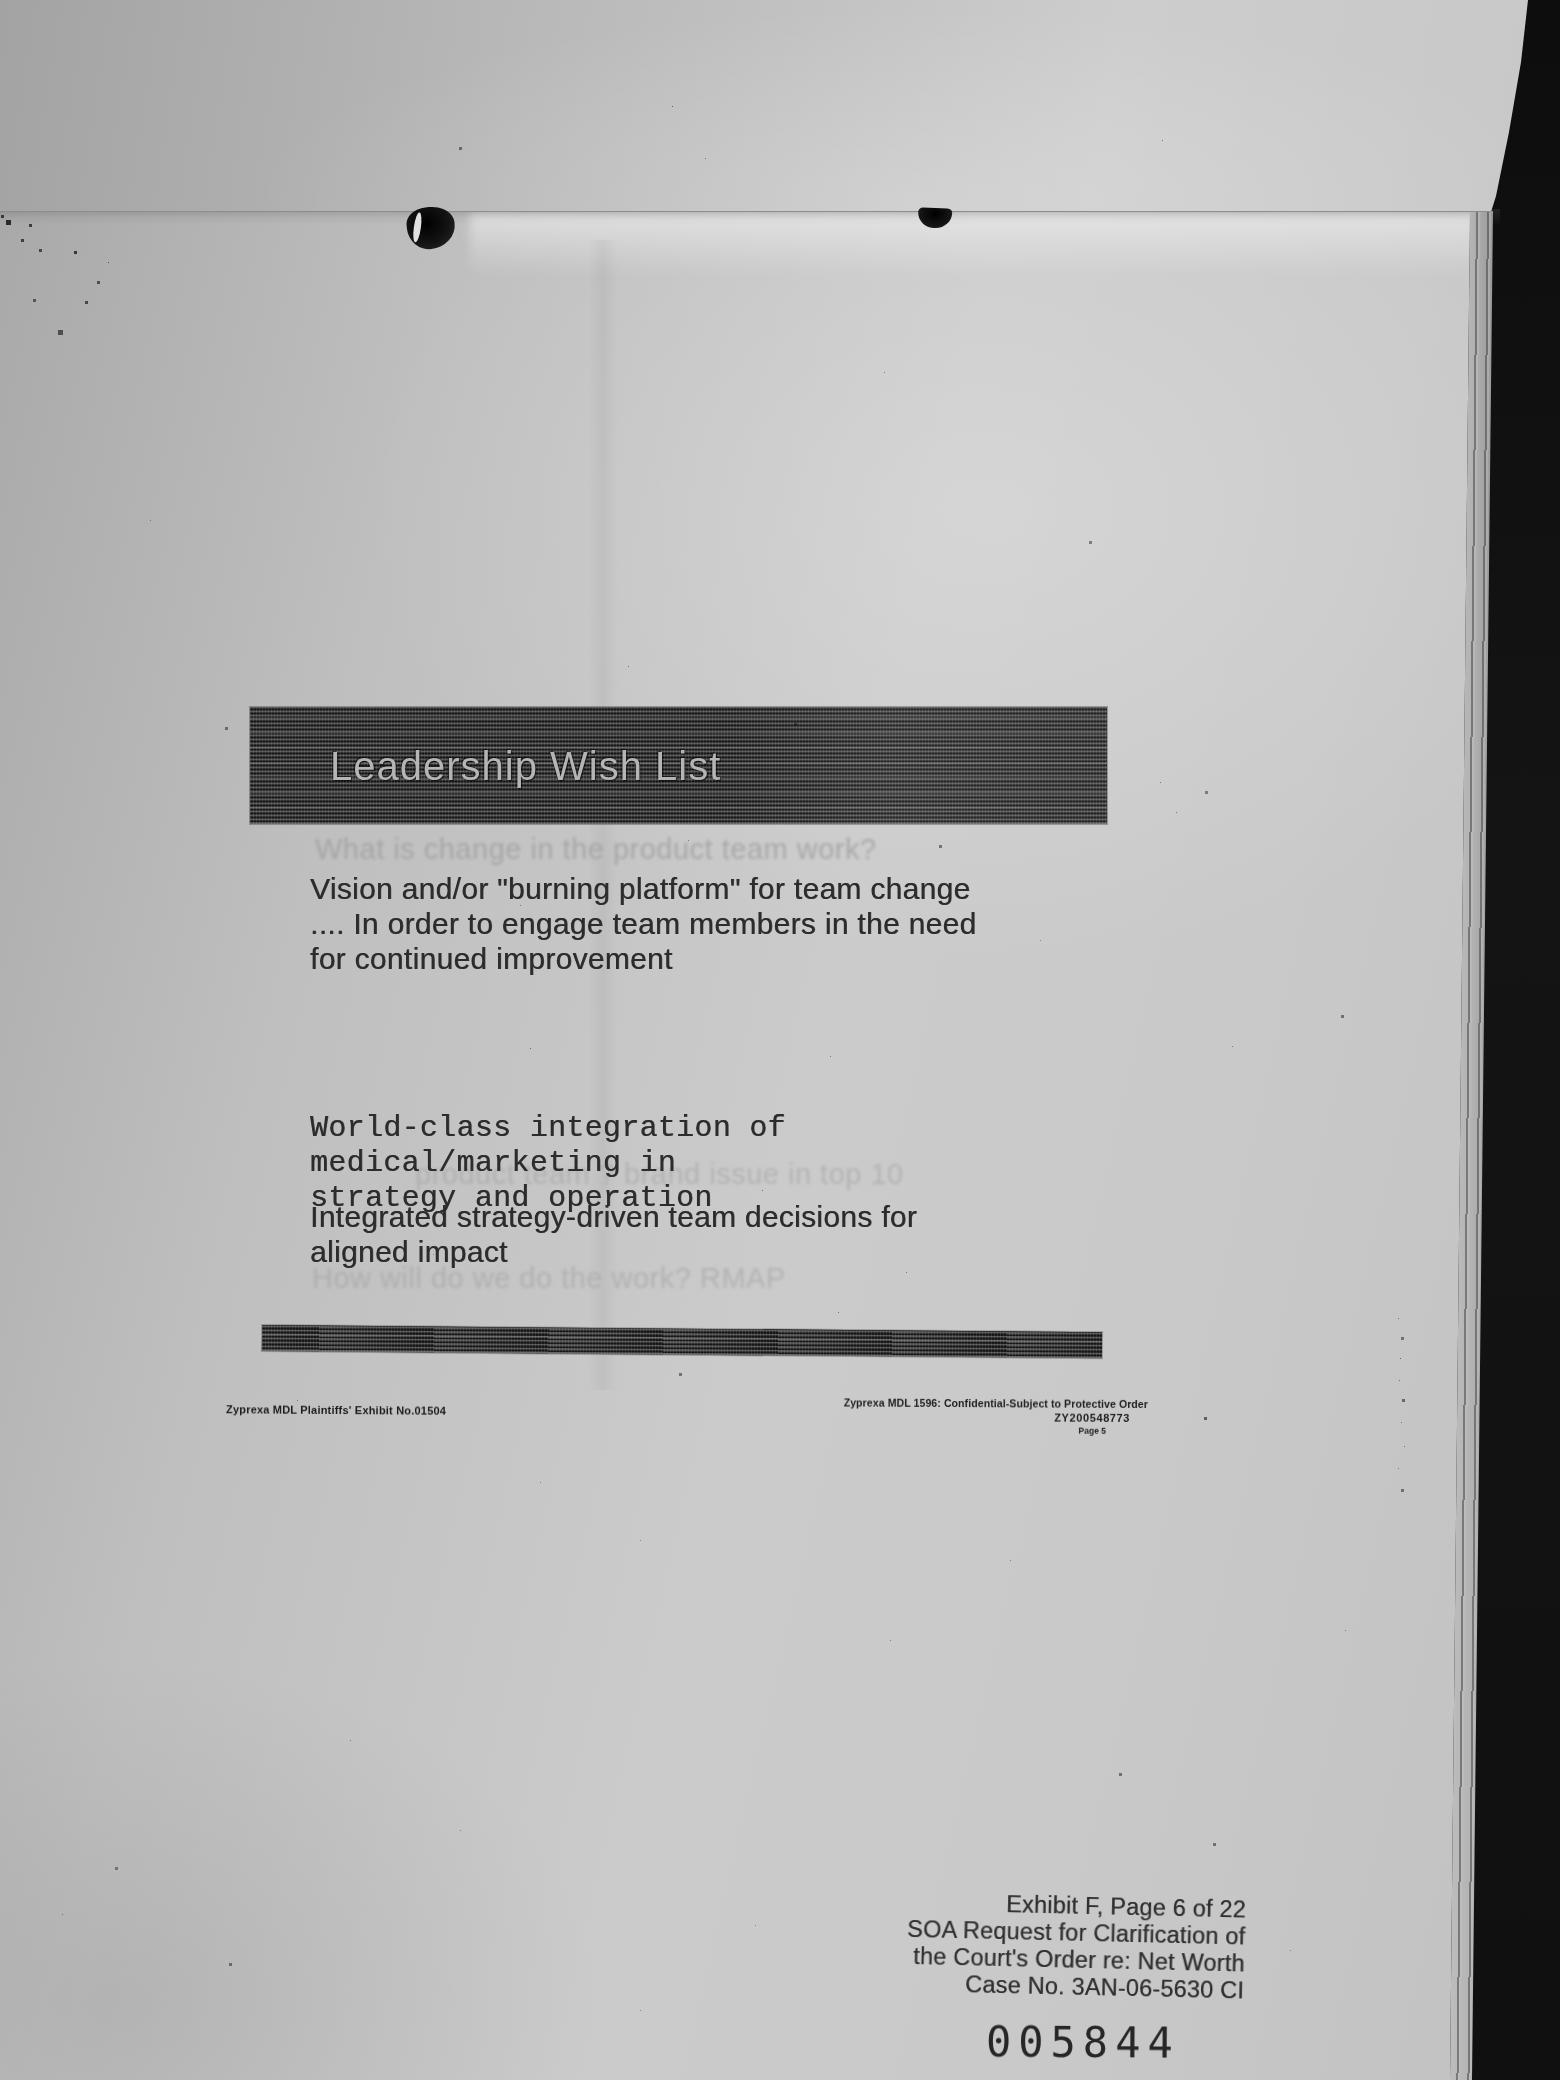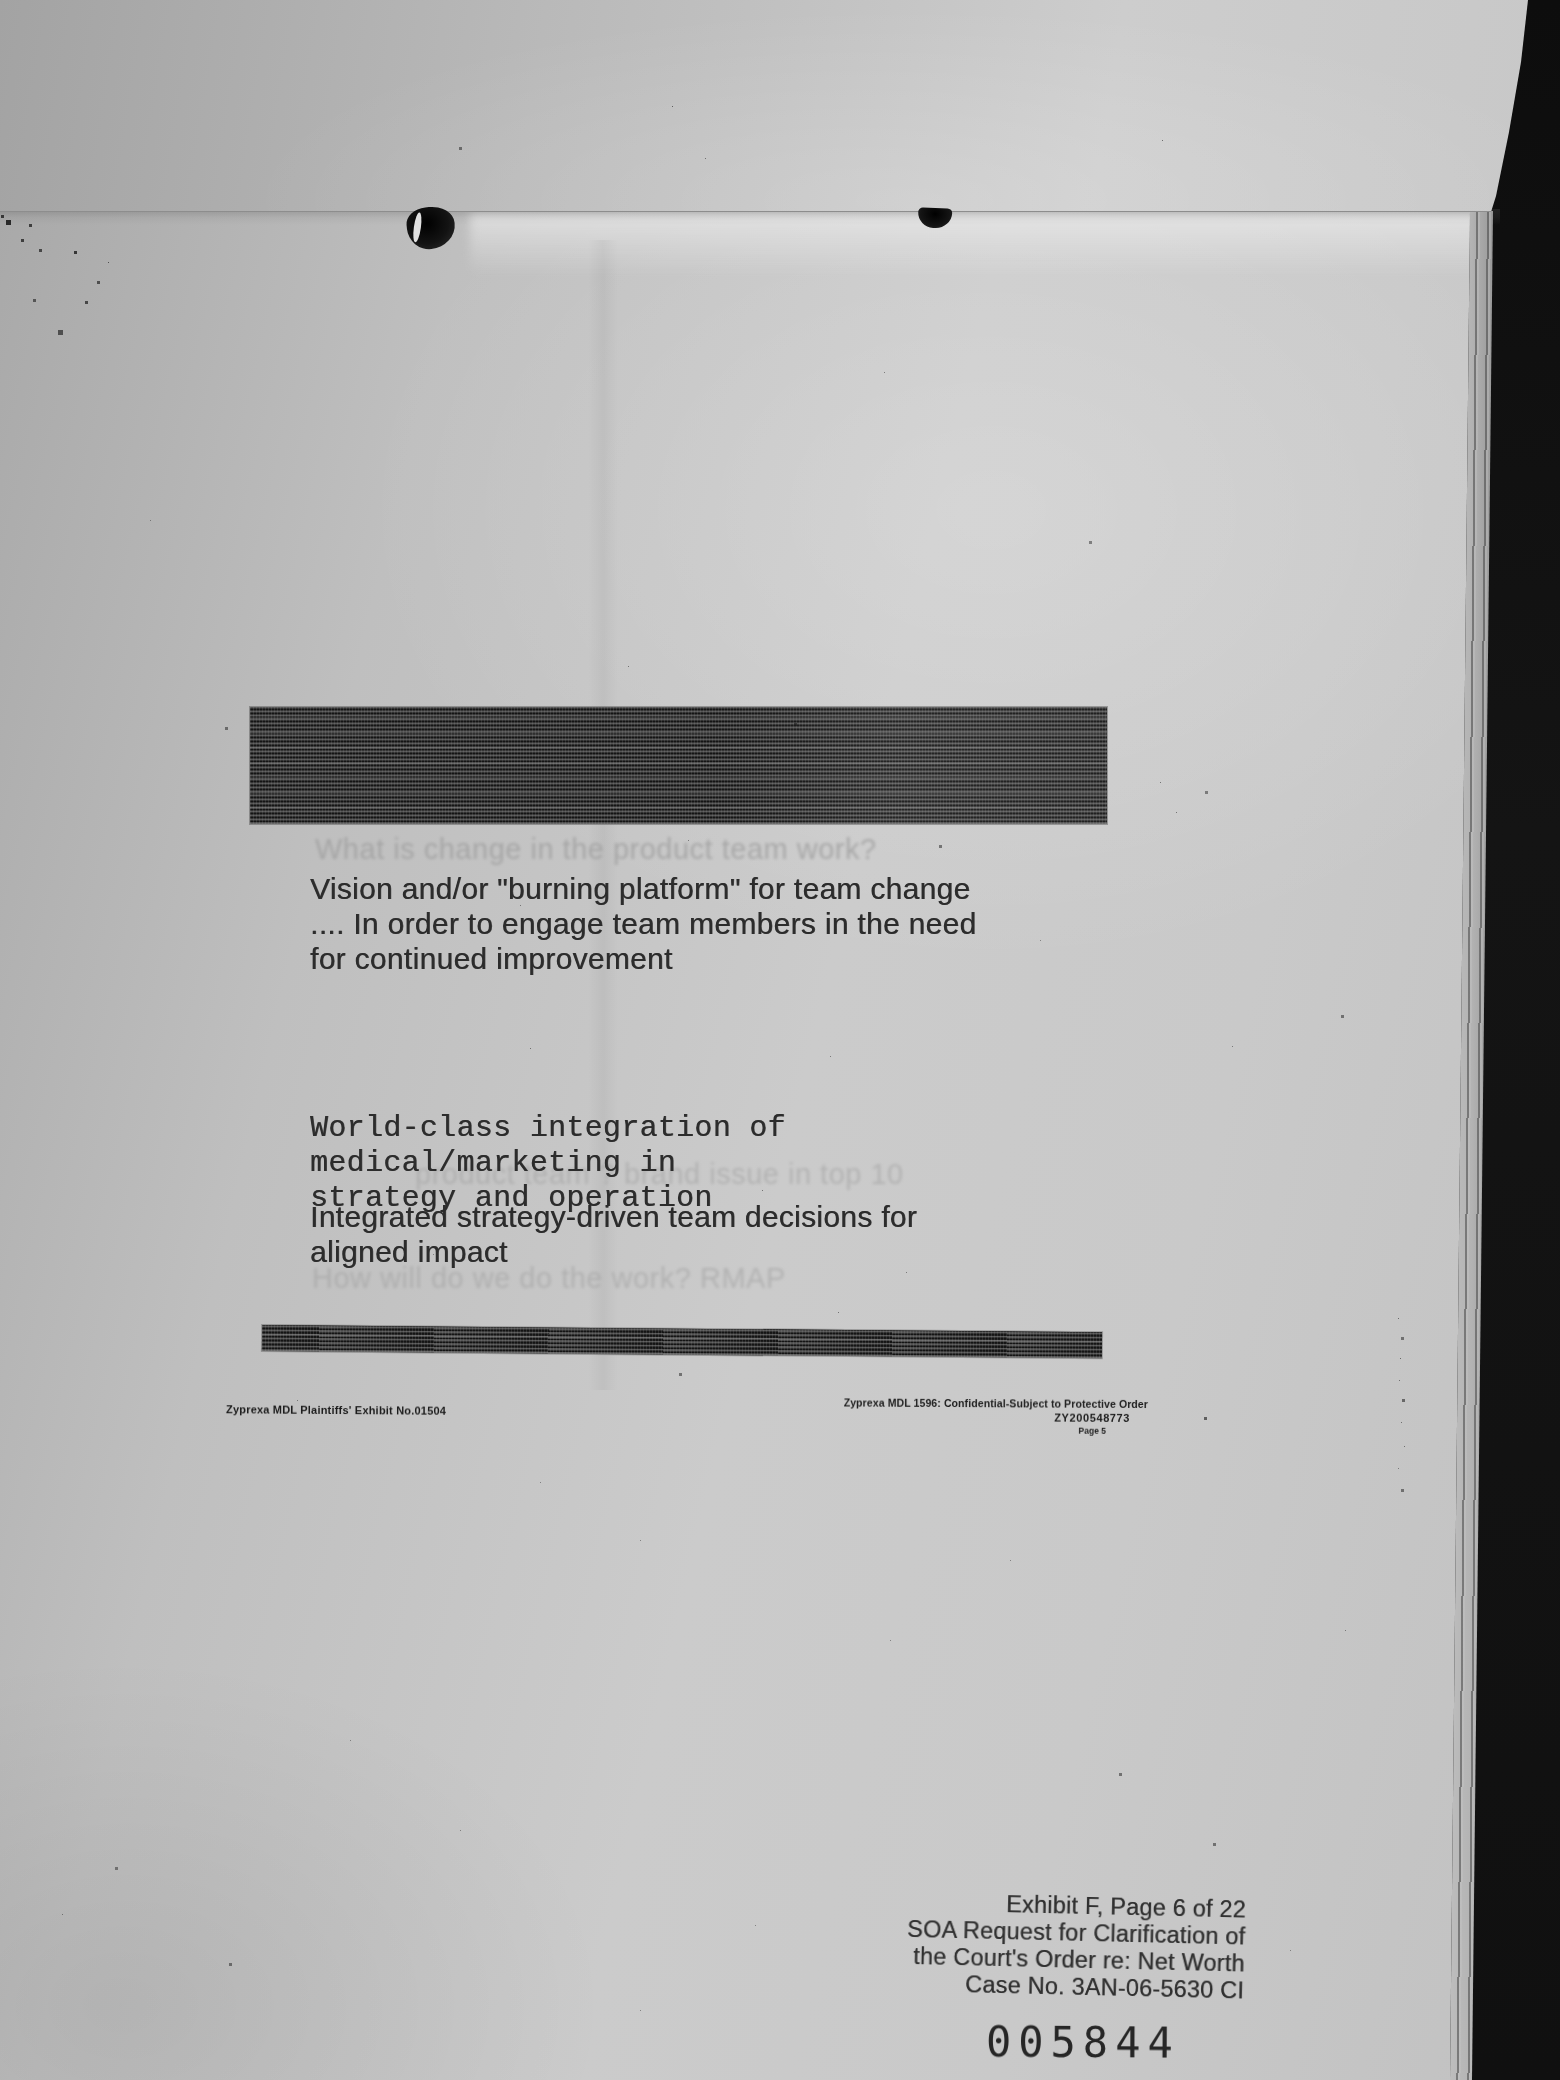--- a/index.html
+++ b/index.html
@@ -186,20 +186,21 @@
   <div class="fold-shadow"></div>
   <div class="bright-band"></div>
   <div class="page-crease"></div>
   <div class="edge-strip"></div>
   <div class="top-sheet"></div>
   <div class="hole-left"></div>
   <div class="hole-right"></div>
 
   <div class="title-banner hatch">
     <div class="sheen"></div>
+    <div class="slide-title">Leadership Wish List</div>
   </div>
 
   <div class="ghost g1">What is change in the product team work?</div>
   <div class="ghost g2">product team ? brand issue in top 10</div>
   <div class="ghost g3">How will do we do the work? RMAP</div>
 
   <div class="bullet b1">Vision and/or "burning platform" for team change
 .... In order to engage team members in the need
 for continued improvement</div>
   <div class="bullet b3">World-class integration of medical/marketing in

